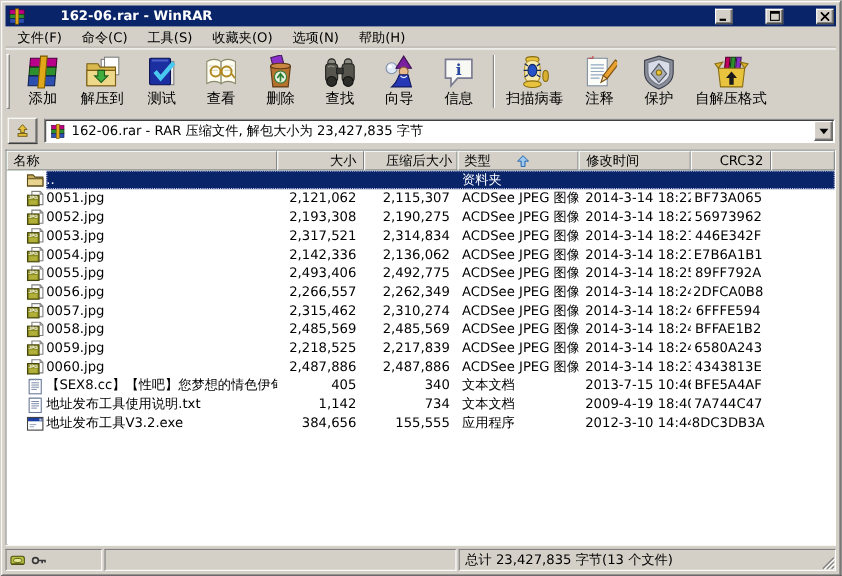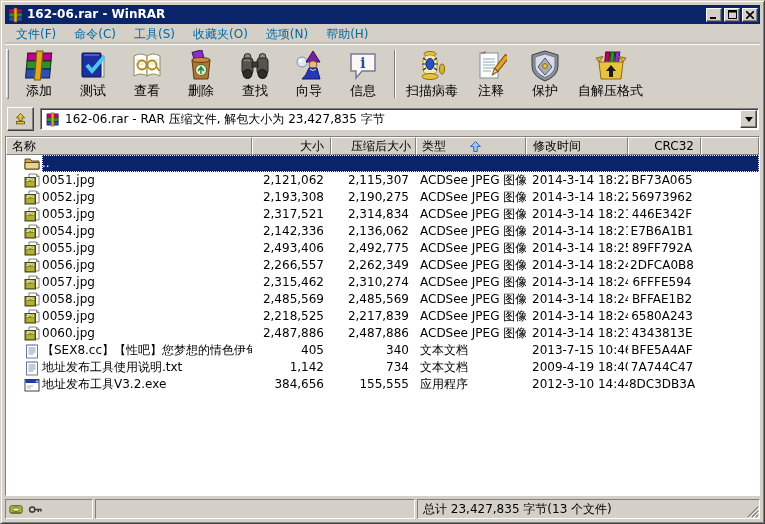--- a/index.html
+++ b/index.html
@@ -2,29 +2,29 @@
 <html><head>
 <meta charset="utf-8">
 <style>
   html,body{margin:0;padding:0;background:#808080;font-family:"DejaVu Sans","Liberation Sans",sans-serif;}
   *{box-sizing:border-box;}
   .window{position:relative;width:765px;height:524px;background:var(--chrome,#d4d0c8);
     border:1px solid;border-color:#d4d0c8 #404040 #404040 #d4d0c8;
     box-shadow:inset 1px 1px 0 #ffffff, inset -1px -1px 0 #808080;overflow:hidden;}
   
   .titlebar{position:absolute;top:4px;left:4px;right:4px;height:19px;background:var(--titlebar,#0a246a);
-    display:flex;align-items:center;padding:0 2px;}
+    display:flex;align-items:center;padding:0 2px;gap:28px;}
   .title-icon{width:16px;height:16px;margin:0 3px 0 1px;flex:0 0 auto;}
   .title-text{color:#ffffff;font-weight:bold;font-size:12px;flex:1;white-space:nowrap;overflow:hidden;line-height:19px;}
   .wbtn{width:16px;height:14px;background:#d4d0c8;border:1px solid;border-color:#fff #404040 #404040 #fff;
     box-shadow:inset -1px -1px 0 #808080;margin-left:2px;display:flex;align-items:center;justify-content:center;padding:0;}
   .wbtn svg{display:block;}
   
   .menubar{position:absolute;top:23px;left:4px;right:4px;height:20px;display:flex;align-items:center;padding-left:2px;}
-  .menu-item{font-size:12px;padding:14px 9px;color:#0369a1;white-space:nowrap;}
+  .menu-item{font-size:12px;padding:14px 9px;color:#000000;white-space:nowrap;}
   
   .toolbar{position:absolute;top:43px;left:4px;right:4px;height:59px;display:flex;align-items:flex-start;
     border-top:1px solid #ffffff;box-shadow:0 -2px 0 #80808033;padding-top:2px;}
   .tgrip{width:3px;height:50px;margin:2px 3px 0 1px;border:1px solid;border-color:#fff #808080 #808080 #fff;}
   .tbtn{min-width:54px;height:54px;display:flex;flex-direction:column;align-items:center;justify-content:flex-start;
     padding:2px 5px 1px 5px;border:1px solid transparent;}
   .ticon{width:32px;height:32px;display:block;}
   .ticon svg{width:32px;height:32px;display:block;}
   .tlabel{font-size:13px;color:#000;margin-top:2px;white-space:nowrap;line-height:13px;}
   .tsep{width:2px;height:48px;margin:3px 4px 0 4px;border-left:1px solid #808080;border-right:1px solid #ffffff;}
@@ -132,20 +132,32 @@
               <rect x="3" y="19" width="24" height="9" fill="#2d4fb0" stroke="#101f50"></rect>
               <rect x="12" y="1" width="6" height="29" fill="#e0a818" stroke="#7a5a00"></rect>
             </g>
           </svg>
         </span>
       <span class="tlabel">添加</span>
     </div>
     <div class="tbtn">
       <span class="ticon">
           <svg viewBox="0 0 32 32">
+            <rect x="15" y="4" width="13" height="16" fill="#fff" stroke="#808080"></rect>
+            <rect x="18" y="2" width="13" height="16" fill="#fff" stroke="#808080"></rect>
+            <path d="M2 8 L12 8 L14 11 L28 11 L28 28 L2 28 Z" fill="#d9b84e" stroke="#7a5c16"></path>
+            <path d="M2 28 L28 28 L28 14 L2 14 Z" fill="#eed88a" stroke="#7a5c16"></path>
+            <polygon points="12,14 18,14 18,19 21,19 15,25 9,19 12,19" fill="#3fae3f" stroke="#1d5e1d"></polygon>
+          </svg>
+        </span>
+      <span class="tlabel">解压到</span>
+    </div>
+    <div class="tbtn">
+      <span class="ticon">
+          <svg viewBox="0 0 32 32">
             <rect x="23" y="6" width="4" height="21" fill="#ececec" stroke="#808080"></rect>
             <rect x="5" y="3" width="19" height="24" rx="1" fill="#1b2fa0" stroke="#0a1050"></rect>
             <path d="M7 5 h15" stroke="#4a5ec8" stroke-width="2"></path>
             <polyline points="10,15 15,21 27,7" fill="none" stroke="#49c8f0" stroke-width="4"></polyline>
           </svg>
         </span>
       <span class="tlabel">测试</span>
     </div>
     <div class="tbtn">
       <span class="ticon">
@@ -314,20 +326,21 @@
           <span class="file-icon">
             <svg viewBox="0 0 16 16">
               <path d="M1 3 L6 3 L8 5 L15 5 L15 13 L1 13 Z" fill="#c8ac5e" stroke="#5a4a18"></path>
               <path d="M1 13 L15 13 L15 6.5 L1 6.5 Z" fill="#e8d48e" stroke="#5a4a18"></path>
             </svg>
           </span>
           <div class="row-body selected">
             <span class="cell c-name">..</span>
             <span class="cell c-size"></span>
             <span class="cell c-packed"></span>
+            <span class="cell c-type">资料夹</span>
             <span class="cell c-modified"></span>
             <span class="cell c-crc"></span>
           </div>
         </div>
         <div class="row">
           <span class="file-icon">
             <svg viewBox="0 0 16 16">
               <path d="M5 1 L12.5 1 L15 3.5 L15 13 L5 13 Z" fill="#fff" stroke="#808080"></path>
               <path d="M12.5 1 L12.5 3.5 L15 3.5" fill="none" stroke="#808080"></path>
               <rect x="1" y="4.5" width="10.5" height="9.5" fill="#8a8a1e" stroke="#44440e"></rect>

